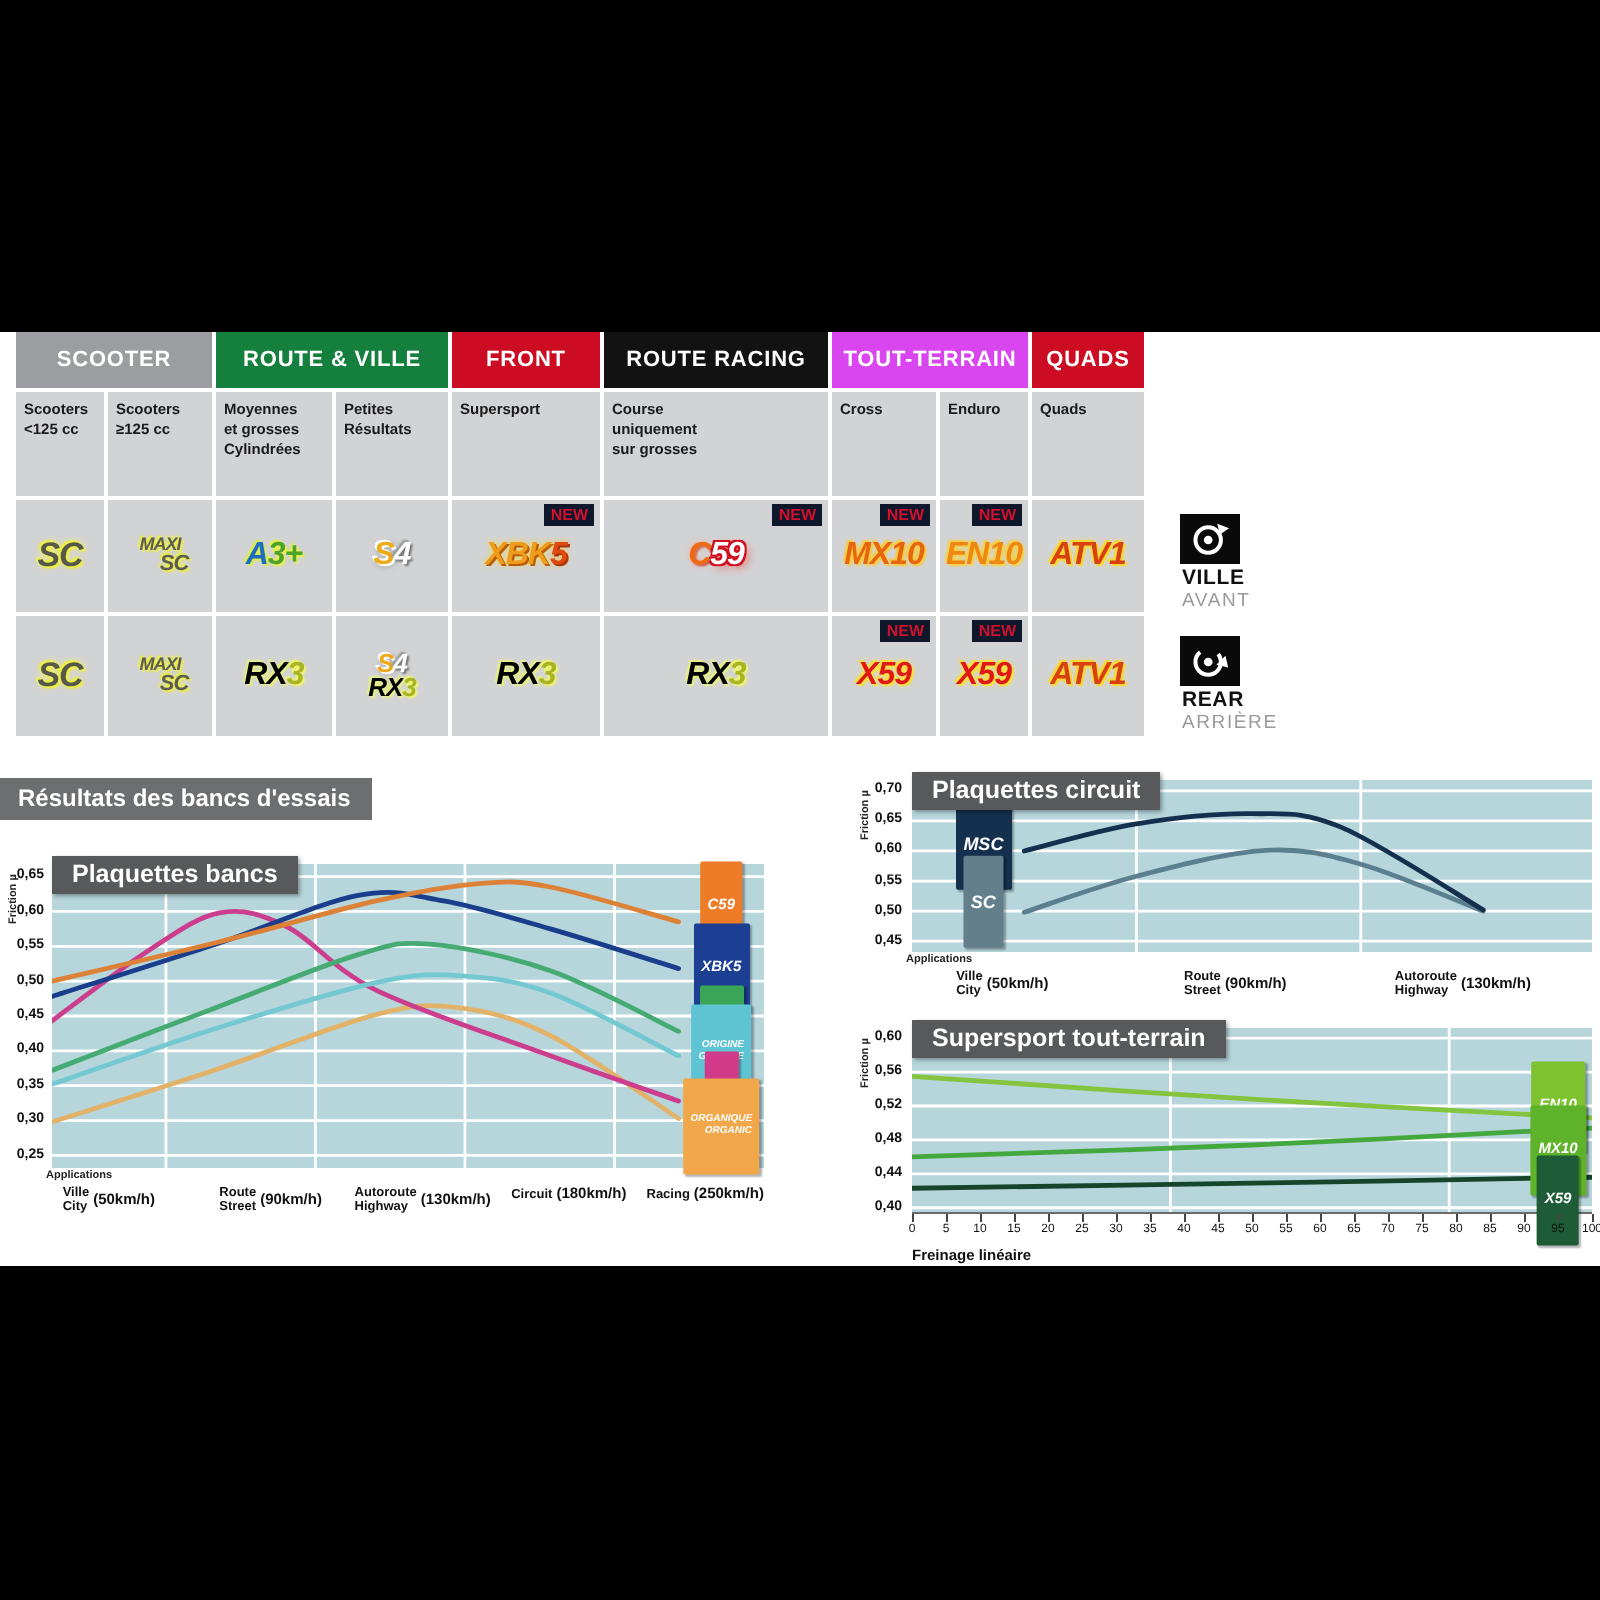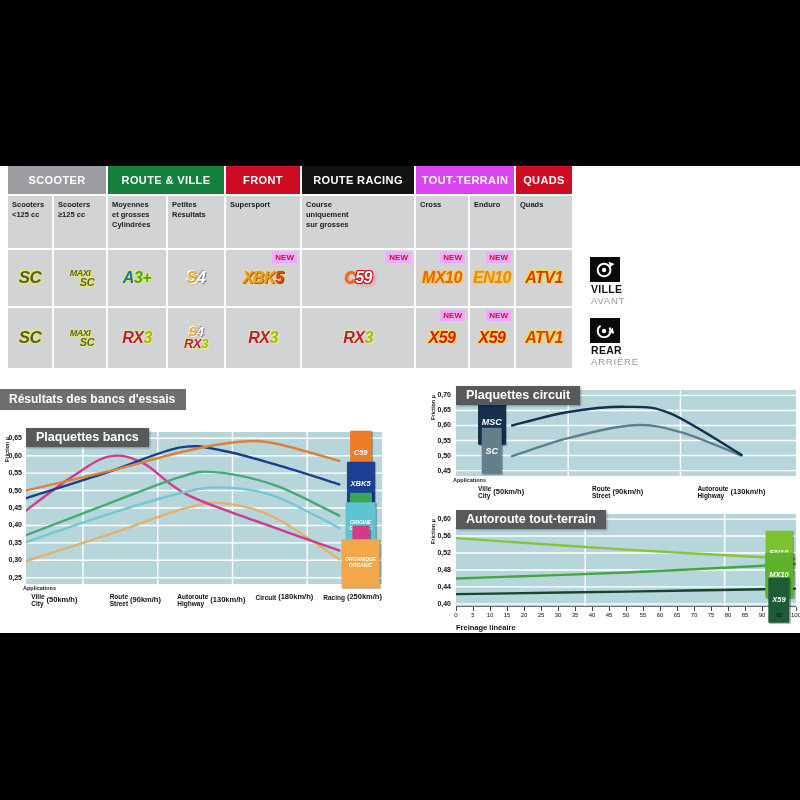--- a/index.html
+++ b/index.html
@@ -15,38 +15,38 @@
   .c-gray{background:#9b9da1}.c-blue{background:#15803d}.c-red{background:#cb0c22}
   .c-black{background:#121212}.c-green{background:#d946ef}
   .sub{background:#d2d3d5;font-size:7.5px;font-weight:bold;color:#1a1a1a;vertical-align:top;
        text-align:left;padding:4px 2px 4px 4px;height:44px;line-height:1.3;white-space:pre-line}
   .prod{background:#d2d3d5;height:52px;position:relative;text-align:center;vertical-align:middle;padding:2px}
   .prod-rear{height:56px}
   .logo{display:flex;flex-direction:column;align-items:center;justify-content:center}
   .logo-line{line-height:.95;white-space:nowrap}
   .lp{font-style:italic;font-weight:bold;font-size:16px;letter-spacing:-.5px}
   .logo-sm .lp{font-size:13px}
-  .new{position:absolute;top:2px;right:3px;background:#f0abfc;color:#d0102e;font-size:8px;
+  .new{position:absolute;top:2px;right:3px;background:#0f172a;color:#d0102e;font-size:8px;
        font-weight:bold;padding:0 3px;line-height:11px}
   
   .p-sc{color:#55584a;text-shadow:1px 1px 1px #eef03c,-1px -1px 1px #eef03c,0 0 3px #f6f650;font-size:17px}
   .p-maxi1{color:#5b5e50;font-size:9px;text-shadow:1px 1px 1px #eef03c,-1px -1px 1px #eef03c}
   .p-maxi2{color:#5b5e50;font-size:11px;margin-left:14px;text-shadow:1px 1px 1px #eef03c,-1px -1px 1px #eef03c}
   .p-a3a{color:#1d6ec0;text-shadow:1px 1px 1px #d8ee4a,-1px -1px 1px #d8ee4a}
   .p-a3b{color:#4fa32a;text-shadow:1px 1px 1px #e6f04a,-1px -1px 1px #e6f04a}
   .p-s4s{color:#efaa18;text-shadow:1px 1px 0 #fff,-1px -1px 0 #fff,1px 1px 3px #999}
   .p-s4f{color:#fff;text-shadow:1px 1px 1px #777,-1px -1px 1px #999}
   .p-xbk{color:#ef9c1a;text-shadow:1px 1px 0 #b85c08,0 0 3px #f8d838}
   .p-xbk5{color:#e04a10;text-shadow:1px 1px 0 #a83808,0 0 3px #f8c038}
   .p-c59c{color:#ef6a10;text-shadow:0 0 3px #f4b0a0,1px 1px 1px #c04020}
   .p-c59n{color:#fff;text-shadow:1px 1px 0 #d01020,-1px -1px 0 #d01020,1px -1px 0 #d01020,-1px 1px 0 #d01020,2px 2px 4px #e87060}
   .p-mx{color:#e8650f;text-shadow:1px 1px 1px #f8cc38,-1px -1px 1px #f8cc38}
   .p-en{color:#ef8714;text-shadow:1px 1px 1px #f8d040,-1px -1px 1px #f8d040}
   .p-atv{color:#d8400f;text-shadow:1px 1px 0 #f8d838,-1px -1px 0 #f8d838,0 0 3px #f8e060}
-  .p-rxn{color:#be185d;text-shadow:1px 1px 1px #e8f080,-1px -1px 1px #e8f080}
+  .p-rxn{color:#000000;text-shadow:1px 1px 1px #e8f080,-1px -1px 1px #e8f080}
   .p-rx3{color:#a8b421;text-shadow:1px 1px 1px #f0f470,-1px -1px 1px #f0f470}
   .p-x59{color:#e01818;text-shadow:1px 1px 0 #f8e040,-1px -1px 0 #f8e040,0 0 3px #f0e060}
 
   
   .fr-block{position:absolute;left:590px;top:257px;width:70px;text-align:left}
   .disc-box{width:30px;height:25px;background:#0a0a0a;display:flex;align-items:center;justify-content:center}
   .fr-label{font-size:10.5px;font-weight:bold;color:#111;margin:1px 0 0 1px;letter-spacing:.3px}
   .fr-sub{font-size:9.5px;color:#9a9a9a;letter-spacing:.8px;margin:0 0 12px 1px}
 
   
@@ -78,21 +78,21 @@
   .ytick{position:absolute;right:2px;font-size:7px;font-weight:bold;color:#111}
   .xarea{position:absolute}
   .c-route .xarea{left:24px;top:162px;width:356px;height:36px}
   .c-scooter .xarea{left:28px;top:94px;width:340px;height:28px}
   .c-tt .xarea{left:28px;top:97px;width:340px;height:16px}
   .apps{position:absolute;left:-3px;top:-3px;font-size:5.5px;font-weight:bold;color:#222}
   .xcat{position:absolute;top:5px;display:flex;align-items:center;gap:2px;
         font-size:6.5px;font-weight:bold;color:#111;white-space:nowrap;line-height:1.15}
   .xspd{font-size:7.5px}
   .cbadge{position:absolute;transform:translate(-50%,-50%);color:#fff;font-size:7.5px;line-height:1.15;
-          font-weight:bold;font-style:italic;padding:18px 4px;text-align:center;white-space:nowrap;
+          font-weight:bold;font-style:italic;padding:18px 4px;text-align:right;white-space:nowrap;
           box-shadow:1px 1px 1px rgba(0,0,0,.3);border-radius:1px}
   .xtickmark{position:absolute;top:0;width:1px;height:4px;background:#444}
   .xticknum{position:absolute;top:5px;transform:translateX(-50%);font-size:6px;color:#111}
   .freinage{position:absolute;left:28px;top:113px;font-size:7.5px;font-weight:bold;color:#111}
 </style>
 </head>
 <body>
 
 <div class="band band-top"></div>
 <div class="band band-bottom"></div>
@@ -447,21 +447,21 @@
       <div class="cbadge" style="background: rgb(125, 195, 47); left: 323px; top: 39.4286px;">
         <div>EN10</div>
       </div>
       <div class="cbadge" style="background: rgb(95, 179, 42); left: 323px; top: 61.4747px;">
         <div>MX10</div>
       </div>
       <div class="cbadge" style="background: rgb(30, 92, 56); left: 323px; top: 86.0645px;">
         <div>X59</div>
       </div>
     </div>
-  <div class="ctitle">Autoroute tout-terrain</div>
+  <div class="ctitle">Supersport tout-terrain</div>
   <div class="xarea">
       <div class="xtickmark" style="left: 0px;"></div>
       <div class="xticknum" style="left: 0px;">0</div>
       <div class="xtickmark" style="left: 17px;"></div>
       <div class="xticknum" style="left: 17px;">5</div>
       <div class="xtickmark" style="left: 34px;"></div>
       <div class="xticknum" style="left: 34px;">10</div>
       <div class="xtickmark" style="left: 51px;"></div>
       <div class="xticknum" style="left: 51px;">15</div>
       <div class="xtickmark" style="left: 68px;"></div>

